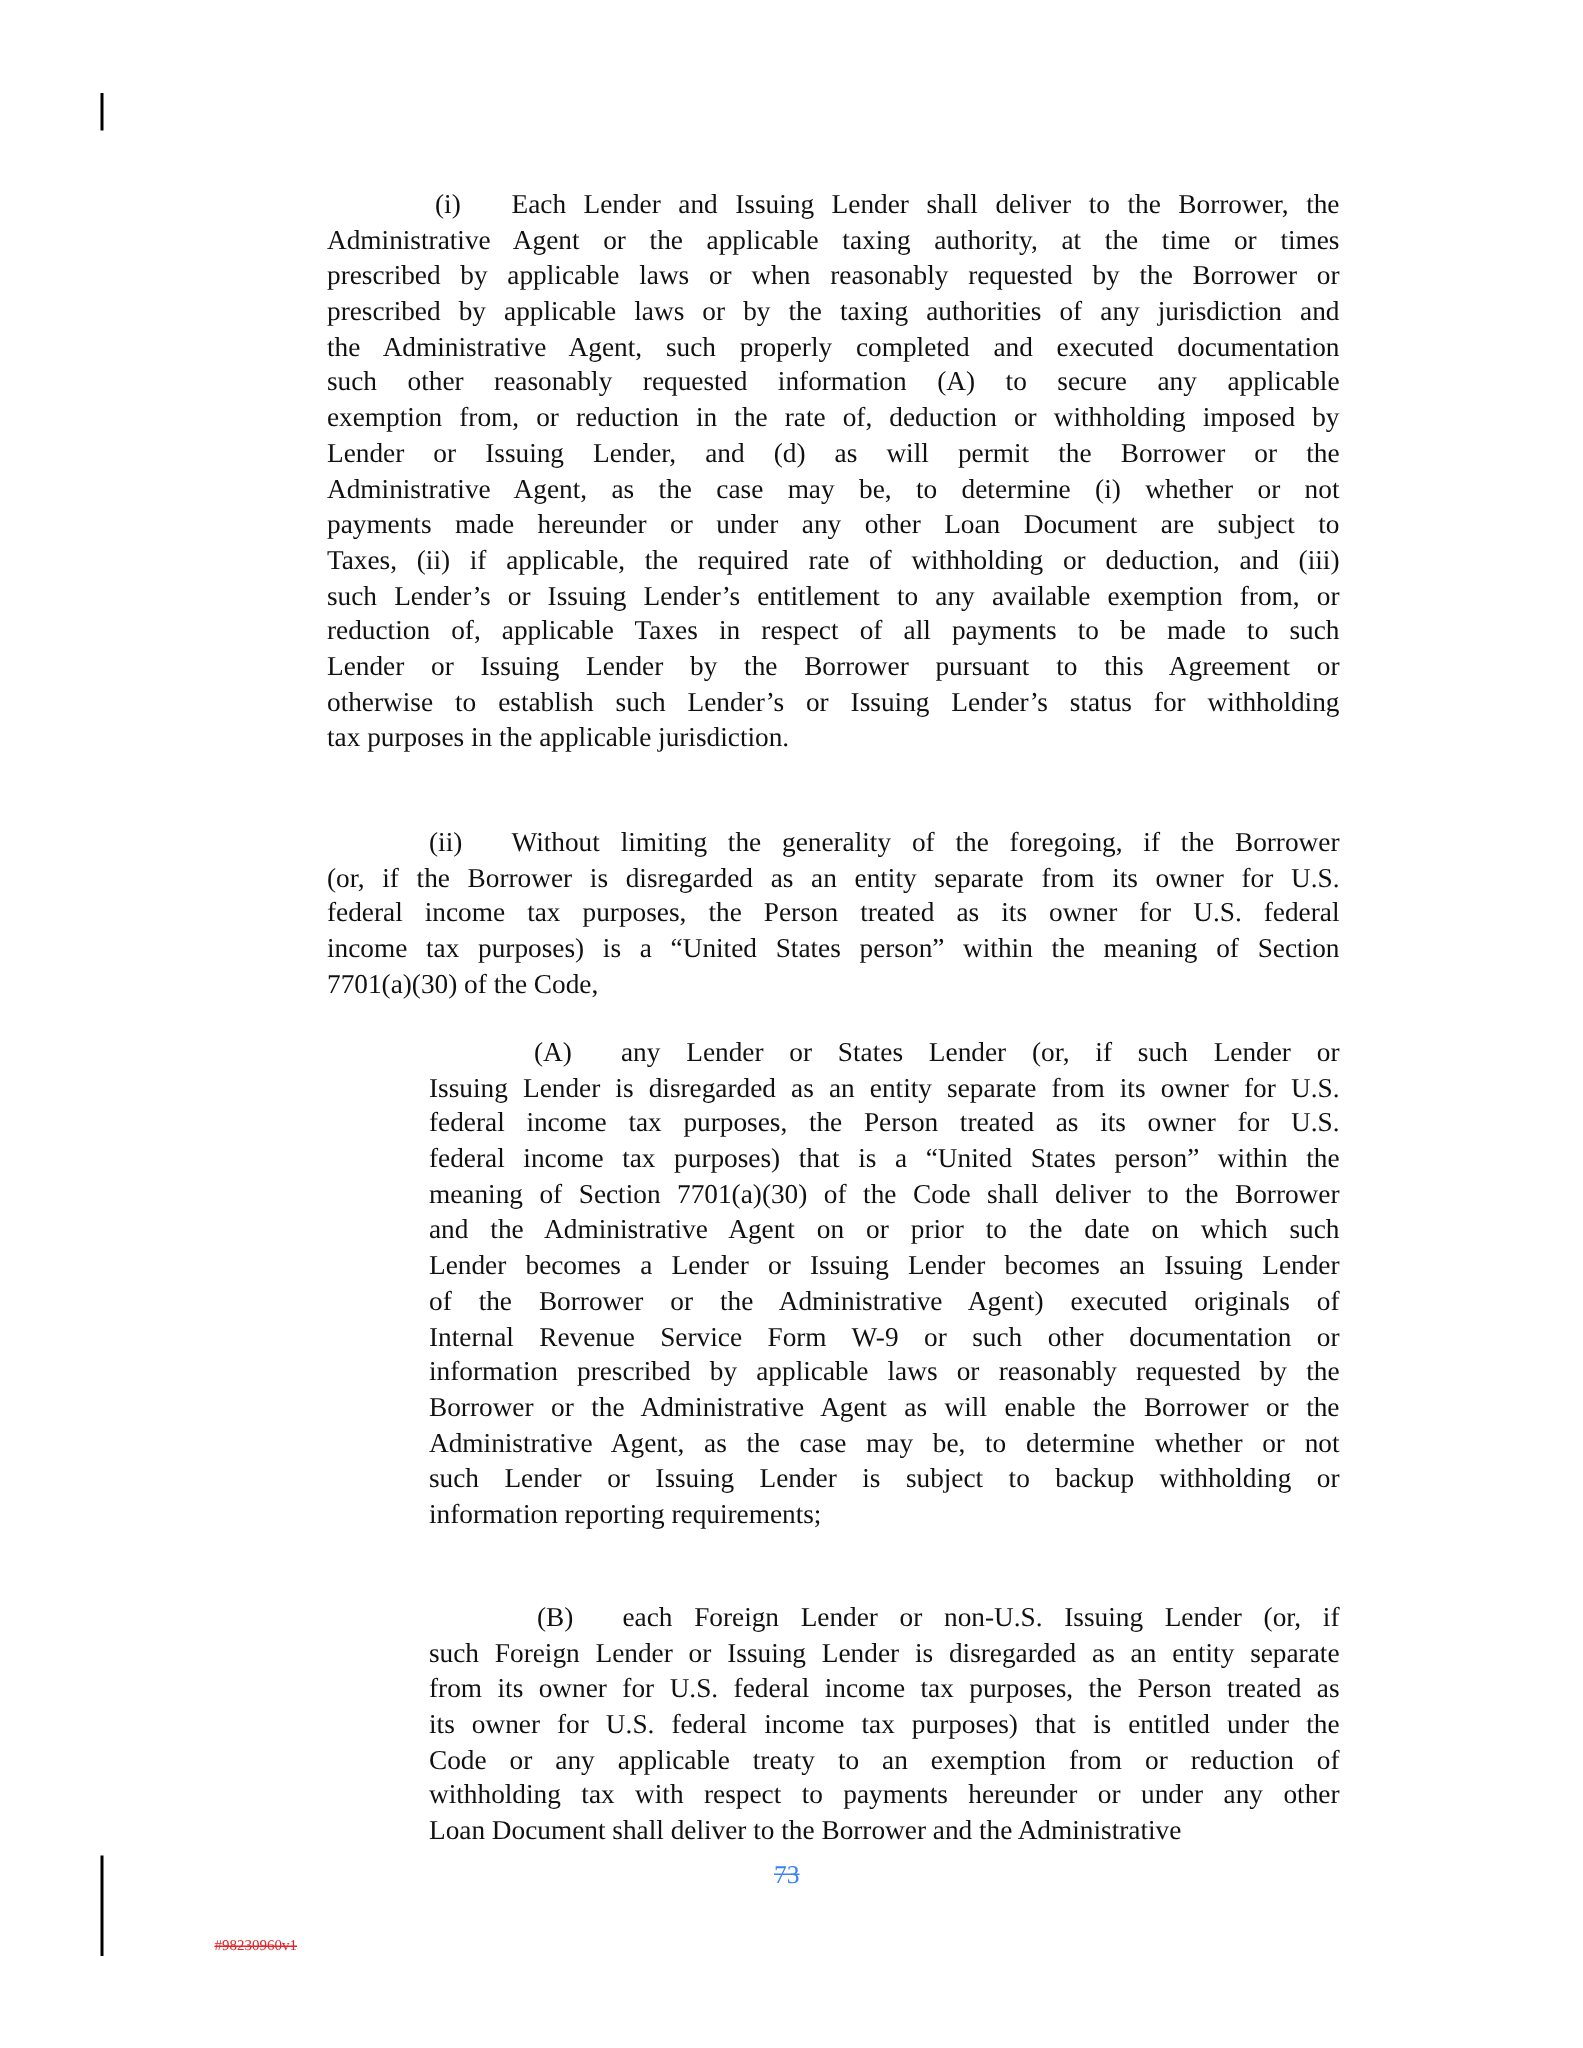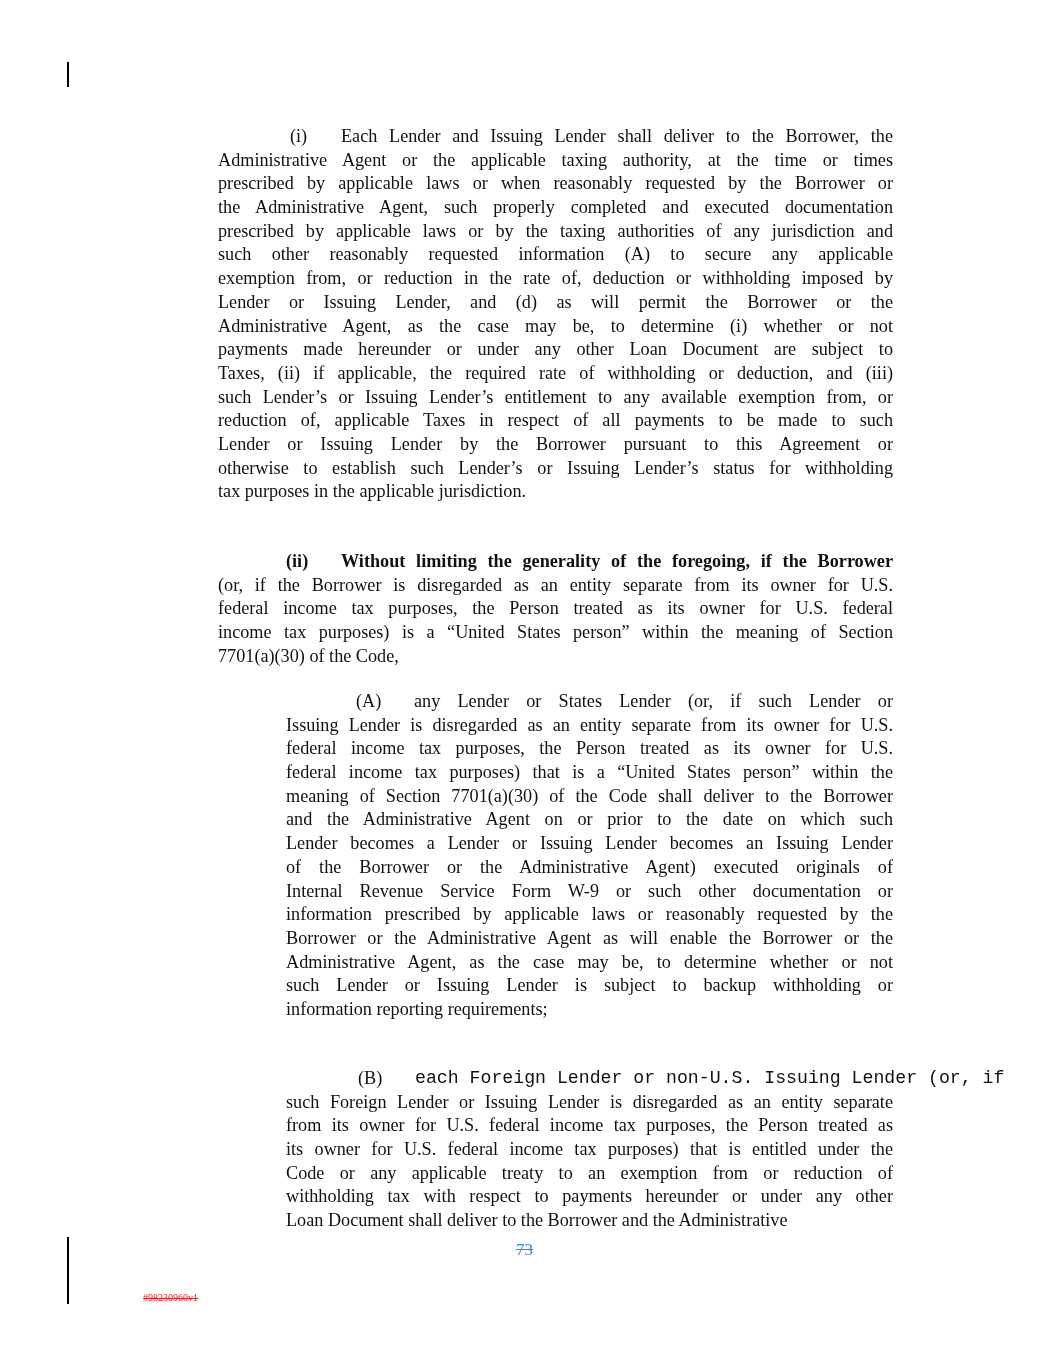--- a/index.html
+++ b/index.html
@@ -27,36 +27,36 @@
   <div class="change-bar" style="left:67px; top:62px; height:25px;"></div>
   <div class="change-bar" style="left:67px; top:1237px; height:67px;"></div>
 
   <div class="para p1">
       <span class="line" style="display: flex;">
         <span class="indent-label" style="margin-left: 72px; width: 51px; flex: 0 0 auto;">(i)</span>
         <span style="flex: 1 1 auto; text-align: justify; text-align-last: justify;">Each Lender and Issuing Lender shall deliver to the Borrower, the</span>
       </span>
       <span class="line">Administrative Agent or the applicable taxing authority, at the time or times</span>
       <span class="line">prescribed by applicable laws or when reasonably requested by the Borrower or</span>
+      <span class="line">prescribed by applicable laws or by the taxing authorities of any jurisdiction and</span>
       <span class="line">the Administrative Agent, such properly completed and executed documentation</span>
-      <span class="line">prescribed by applicable laws or by the taxing authorities of any jurisdiction and</span>
       <span class="line">such other reasonably requested information (A) to secure any applicable</span>
       <span class="line">exemption from, or reduction in the rate of, deduction or withholding imposed by</span>
       <span class="line">Lender or Issuing Lender, and (d) as will permit the Borrower or the</span>
       <span class="line">Administrative Agent, as the case may be, to determine (i) whether or not</span>
       <span class="line">payments made hereunder or under any other Loan Document are subject to</span>
       <span class="line">Taxes, (ii) if applicable, the required rate of withholding or deduction, and (iii)</span>
       <span class="line">such Lender’s or Issuing Lender’s entitlement to any available exemption from, or</span>
       <span class="line">reduction of, applicable Taxes in respect of all payments to be made to such</span>
       <span class="line">Lender or Issuing Lender by the Borrower pursuant to this Agreement or</span>
       <span class="line">otherwise to establish such Lender’s or Issuing Lender’s status for withholding</span>
       <span class="line last">tax purposes in the applicable jurisdiction.</span>
     </div>
   <div class="para p2">
-      <span class="line" style="display: flex; font-weight: bold;">
+      <span class="line" style="display: flex;">
         <span class="indent-label" style="margin-left: 68px; width: 55px; flex: 0 0 auto;">(ii)</span>
         <span style="flex: 1 1 auto; text-align: justify; text-align-last: justify;">Without limiting the generality of the foregoing, if the Borrower</span>
       </span>
       <span class="line">(or, if the Borrower is disregarded as an entity separate from its owner for U.S.</span>
       <span class="line">federal income tax purposes, the Person treated as its owner for U.S. federal</span>
       <span class="line">income tax purposes) is a “United States person” within the meaning of Section</span>
       <span class="line last">7701(a)(30) of the Code,</span>
     </div>
   <div class="para p3">
       <span class="line" style="display: flex;">
@@ -73,21 +73,21 @@
       <span class="line">Internal Revenue Service Form W-9 or such other documentation or</span>
       <span class="line">information prescribed by applicable laws or reasonably requested by the</span>
       <span class="line">Borrower or the Administrative Agent as will enable the Borrower or the</span>
       <span class="line">Administrative Agent, as the case may be, to determine whether or not</span>
       <span class="line">such Lender or Issuing Lender is subject to backup withholding or</span>
       <span class="line last">information reporting requirements;</span>
     </div>
   <div class="para p4">
       <span class="line" style="display: flex;">
         <span class="indent-label" style="margin-left: 72px; width: 57px; flex: 0 0 auto;">(B)</span>
-        <span style="flex: 1 1 auto; text-align: justify; text-align-last: justify; font-family: Liberation Mono, monospace;">each Foreign Lender or non-U.S. Issuing Lender (or, if</span>
+        <span style="flex: 1 1 auto; text-align: justify; text-align-last: justify;">each Foreign Lender or non-U.S. Issuing Lender (or, if</span>
       </span>
       <span class="line">such Foreign Lender or Issuing Lender is disregarded as an entity separate</span>
       <span class="line">from its owner for U.S. federal income tax purposes, the Person treated as</span>
       <span class="line">its owner for U.S. federal income tax purposes) that is entitled under the</span>
       <span class="line">Code or any applicable treaty to an exemption from or reduction of</span>
       <span class="line">withholding tax with respect to payments hereunder or under any other</span>
       <span class="line last">Loan Document shall deliver to the Borrower and the Administrative</span>
     </div>
 
   <div class="page-num">73</div>

